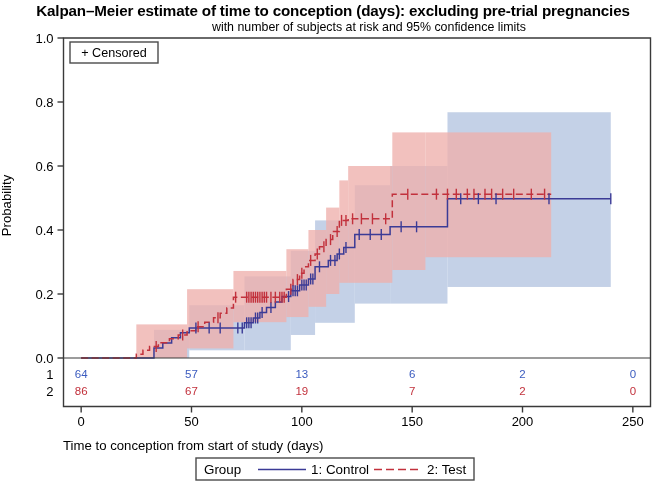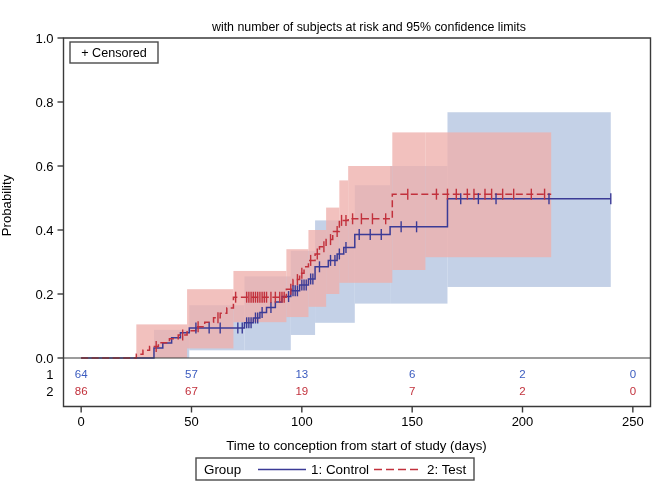--- a/index.html
+++ b/index.html
@@ -54,21 +54,21 @@
     font-size: 13.2px;
     transform: rotate(-90deg);
     transform-origin: center center;
     white-space: nowrap;
   }
   .xlabel {
     position: absolute;
     left: 63px;
     top: 438px;
     width: 587px;
-    text-align: center;
+    text-align: left;
     font-size: 13.2px;
     white-space: nowrap;
   }
   .axis-tick-text {
     font-size: 13px;
     font-family: "Liberation Sans", sans-serif;
     fill: #000;
   }
   .risk-text {
     font-size: 11.5px;
@@ -88,20 +88,21 @@
     font-size: 13.4px;
     font-family: "Liberation Sans", sans-serif;
     fill: #000;
   }
 </style>
 </head>
 <body>
 
 <div id="root">
 
+  <div class="title">Kalpan–Meier estimate of time to conception (days): excluding pre-trial pregnancies</div>
   <div class="subtitle">with number of subjects at risk and 95% confidence limits</div>
 
   <div class="ylabel">Probability</div>
   <div class="xlabel">Time to conception from  start of study (days)</div>
 
   <svg id="plot-svg" width="666" height="484">
     <g id="bands-layer">
         <g>
           <rect x="153.97744360902254" y="329.84000000000003" width="35.308270676691734" height="28.159999999999968" fill="#b4c4e0" fill-opacity="0.78"></rect>
           <rect x="189.28571428571428" y="305.2" width="55.16917293233084" height="45.120000000000005" fill="#b4c4e0" fill-opacity="0.78"></rect>

